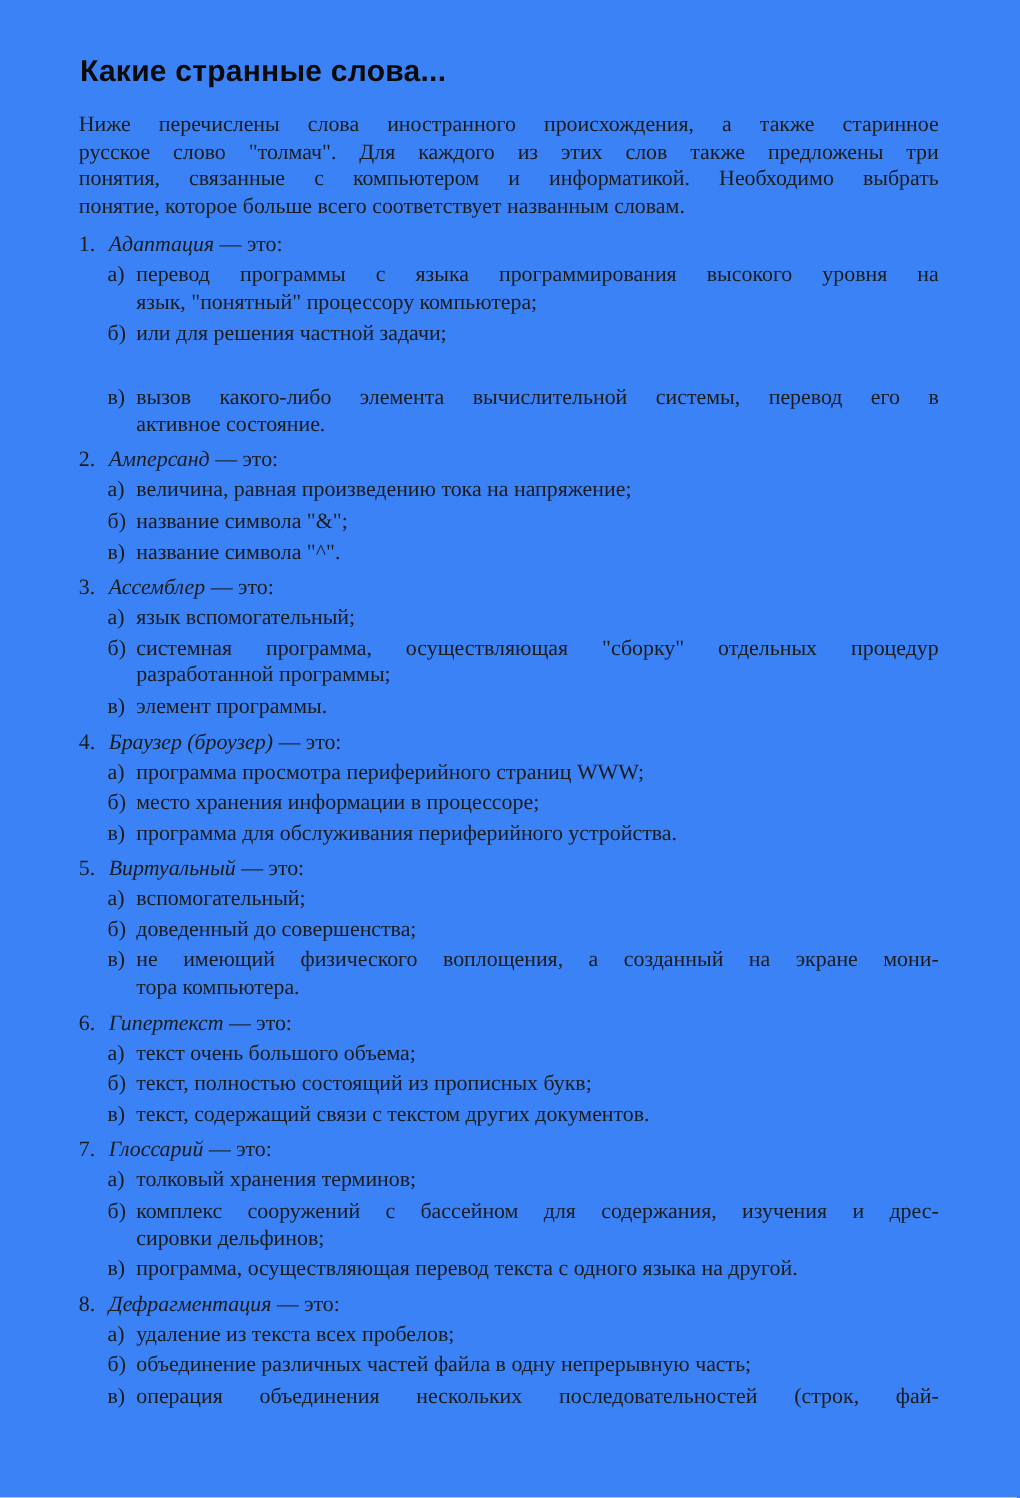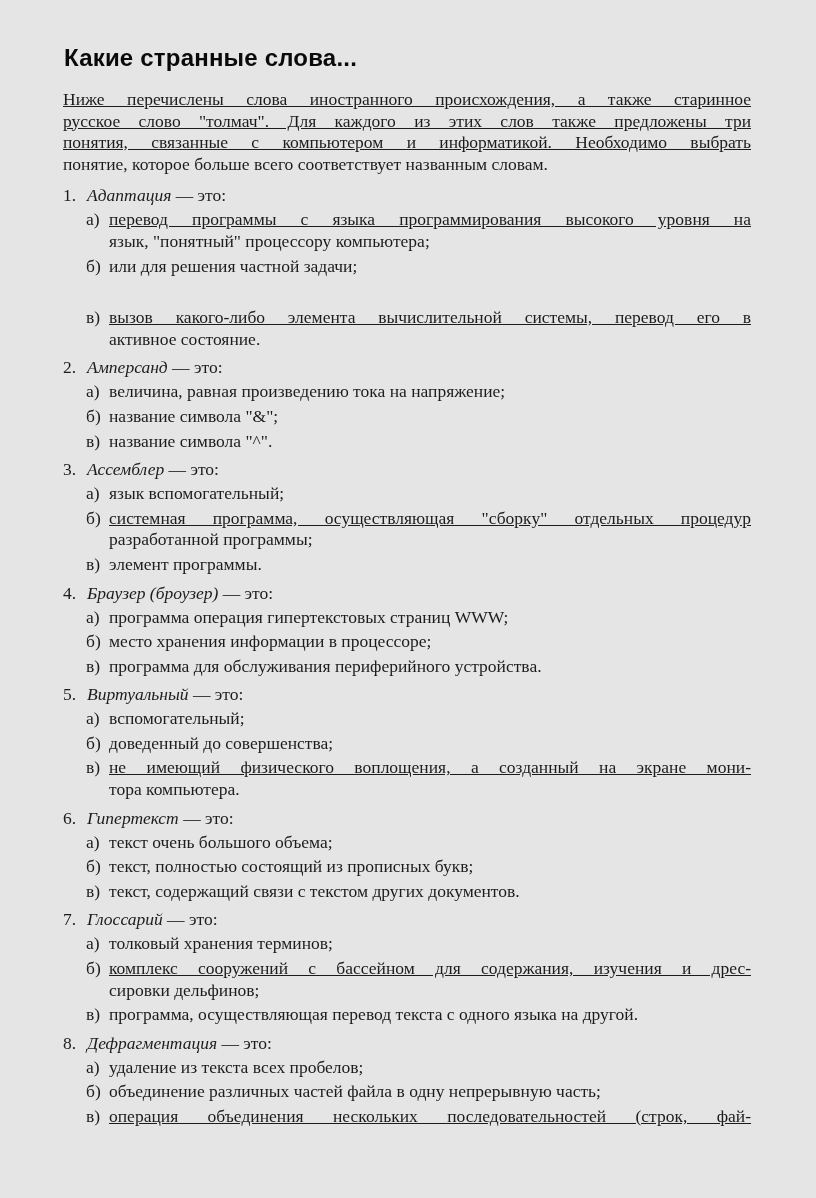--- a/index.html
+++ b/index.html
@@ -4,21 +4,21 @@
 <style>
   html, body {
     margin: 0;
     padding: 0;
     background: #ffffff;
   }
   .page {
     position: relative;
     width: 816px;
     height: 1198px;
-    background: #e5e5e5;
+    background: #3b82f6;
     overflow: hidden;
     color: #1c1c1c;
     font-family: "Liberation Serif", serif;
   }
   .inner {
     position: absolute;
     left: 63px;
     top: 44px;
     width: 688px;
   }
@@ -35,21 +35,20 @@
     font-size: 17.5px;
   }
   .line {
     line-height: 21.6px;
     min-height: 21.6px;
   }
   
   .stretch {
     text-align: justify;
     text-align-last: justify;
-    text-decoration: underline;
   }
   .items {
     margin-top: 9px;
     font-size: 17.5px;
   }
   .item {
     margin-top: 6px;
   }
   .item-header {
     display: flex;
@@ -170,21 +169,21 @@
           </div>
         </div>
         <div class="item">
           <div class="item-header">
             <span class="item-num">4.</span>
             <span><span class="term">Браузер (броузер)</span><span> — это:</span></span>
           </div>
           <div class="option">
             <span class="opt-marker">а)</span>
             <div class="opt-text">
-              <div class="line">программа операция гипертекстовых страниц WWW;</div>
+              <div class="line">программа просмотра периферийного страниц WWW;</div>
             </div>
           </div>
           <div class="option">
             <span class="opt-marker">б)</span>
             <div class="opt-text">
               <div class="line">место хранения информации в процессоре;</div>
             </div>
           </div>
           <div class="option">
             <span class="opt-marker">в)</span>

